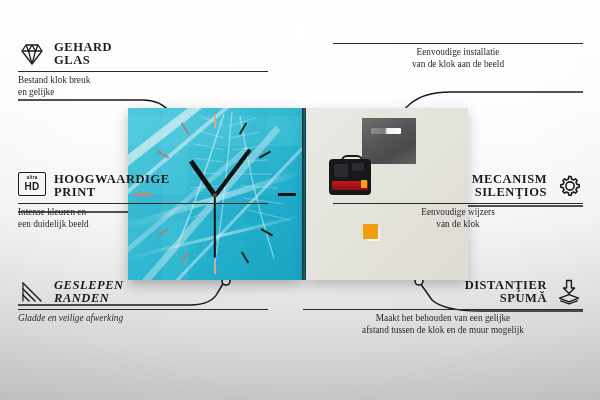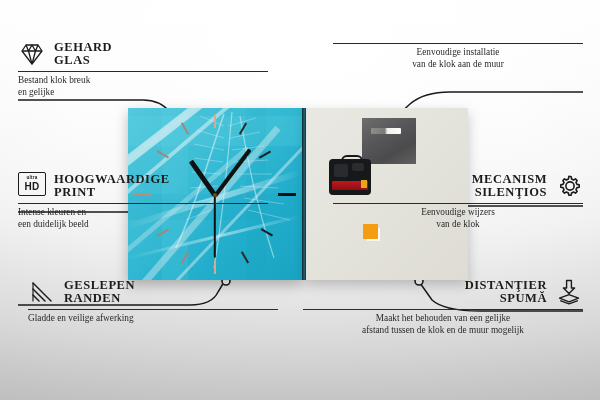--- a/index.html
+++ b/index.html
@@ -225,41 +225,41 @@
           <span class="u">ultra</span>
           <span class="h">HD</span>
         </span>
       </span>
       <span class="title"><span>HOOGWAARDIGE</span><br><span>PRINT</span></span>
     </div>
     <div class="rule"></div>
     <div class="desc"><span>Intense kleuren en</span><br><span>een duidelijk beeld</span></div>
   </div>
 
-  <div class="feature left" style="left:28px;top:278px;">
+  <div class="feature left" style="left:18px;top:278px;font-style:italic;">
     <div class="head">
       <span class="ico">
         <svg viewBox="0 0 28 28">
             <g stroke="#1b1b1b" stroke-width="1.5" fill="none" stroke-linecap="round">
           <path d="M5,5 L23,23"></path>
               <path d="M5,11 L17,23"></path>
               <path d="M5,17 L11,23"></path>
               <path d="M5,5 L5,23" stroke-width="1.2"></path>
         </g>
           </svg>
       </span>
       <span class="title"><span>GESLEPEN</span><br><span>RANDEN</span></span>
     </div>
     <div class="rule"></div>
     <div class="desc"><span>Gladde en veilige afwerking</span></div>
   </div>
 
   <div class="feature right" style="left:333px;top:40px;">
     <div class="rule"></div>
-    <div class="desc"><span>Eenvoudige installatie</span><br><span>van de klok aan de muur</span></div>
+    <div class="desc"><span>Eenvoudige installatie</span><br><span>van de klok aan de beeld</span></div>
   </div>
 
   <div class="feature right" style="left:333px;top:172px;">
     <div class="head">
       <span class="title"><span>MECANISM</span><br><span>SILENŢIOS</span></span>
       <span class="ico">
         <svg viewBox="0 0 28 28">
             <g fill="none" stroke="#1b1b1b" stroke-width="1.6" stroke-linejoin="round">
           <path d="M14,4.2 L16.2,4.8 L16.6,7 L18.6,8 L20.5,6.9 L22.1,8.5 L21,10.4 L22,12.4 L24.2,12.8 L24.2,15.2 L22,15.6 L21,17.6 L22.1,19.5 L20.5,21.1 L18.6,20 L16.6,21 L16.2,23.2 L13.8,23.2 L13.4,21 L11.4,20 L9.5,21.1 L7.9,19.5 L9,17.6 L8,15.6 L5.8,15.2 L5.8,12.8 L8,12.4 L9,10.4 L7.9,8.5 L9.5,6.9 L11.4,8 L13.4,7 L13.8,4.8 Z"></path>
           <circle cx="15" cy="14" r="4.1"></circle>

